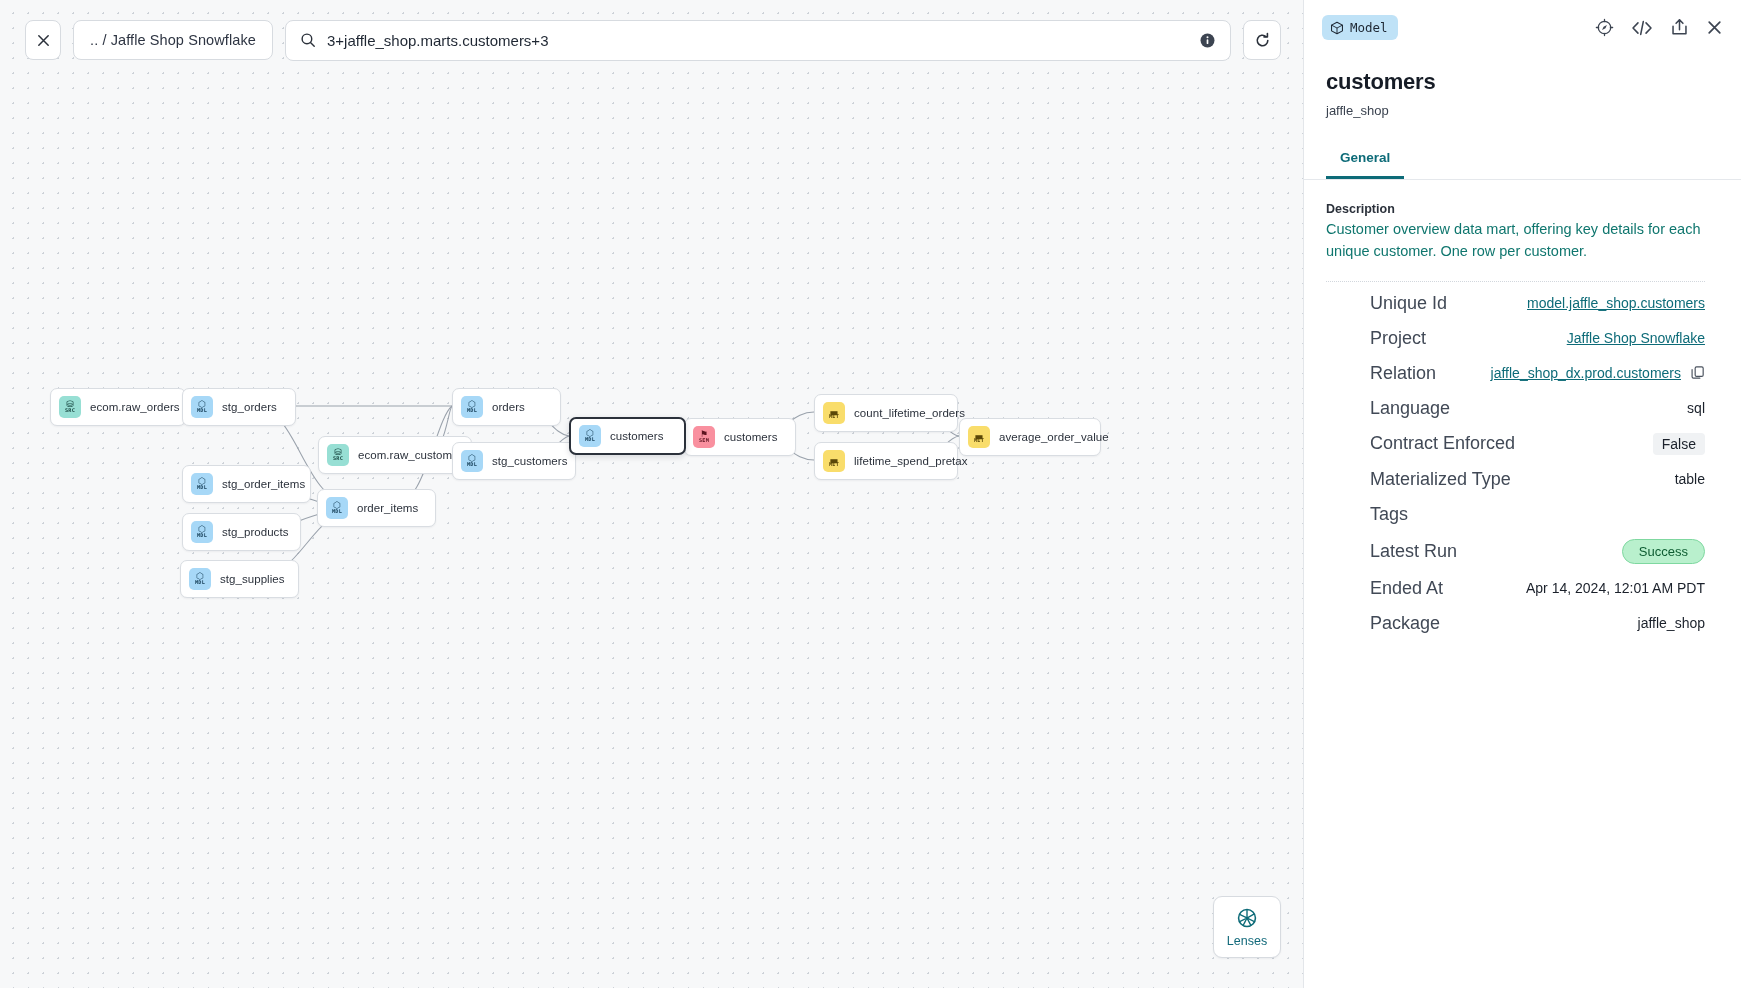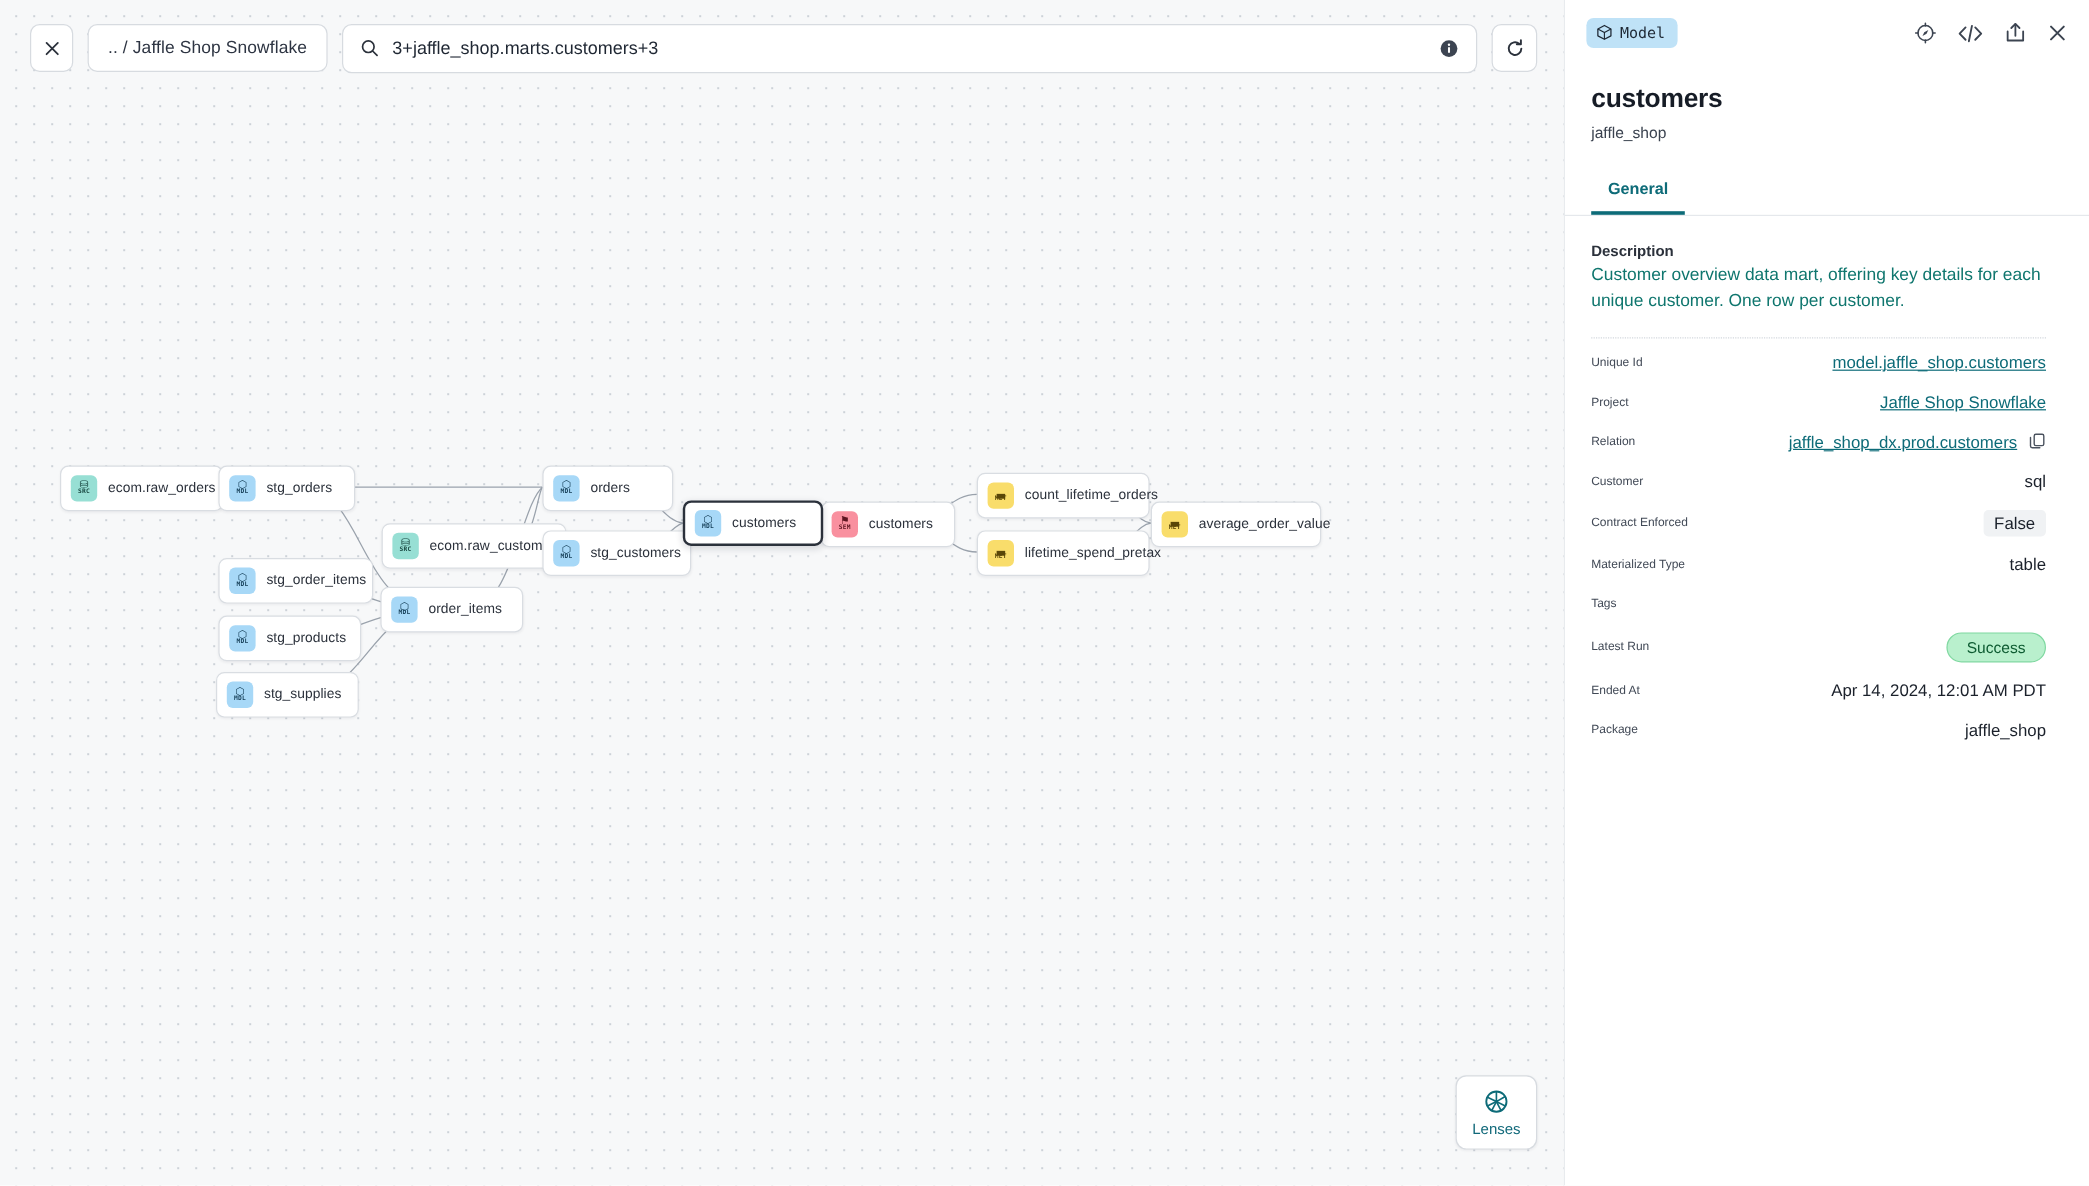--- a/index.html
+++ b/index.html
@@ -82,39 +82,39 @@
     display: flex; flex-direction: column; align-items: center; justify-content: center; gap: 5px;
     cursor: pointer; z-index: 20; box-shadow: 0 1px 2px rgba(16,24,40,.05); text-align: right;
   }
   .lenses .lens-label { font-size: 12.5px; color: #11697a; }
 
   
   .panel { width: 438px; height: 988px; background: #fff; border-left: 1px solid #e3e6ea; display: flex; flex-direction: column; }
   .panel-top { height: 55px; display: flex; align-items: center; padding: 0 18px 0 18px; gap: 10px; }
   .chip {
     background: #bfe2f7; color: #1d2733; border-radius: 6px;
-    padding: 5px 10px 5px 8px; display: flex; align-items: flex-start; gap: 6px;
+    padding: 5px 10px 5px 8px; display: flex; align-items: center; gap: 6px;
     font-family: "DejaVu Sans Mono", monospace; font-size: 12.5px; cursor: pointer;
   }
   .panel-top-icons { margin-left: auto; display: flex; align-items: center; gap: 17px; color: #3c4451; }
   .panel-top-icons > span { cursor: pointer; display: flex; }
   .panel-head { padding: 14px 22px 0 22px; }
   .panel-title { font-size: 22px; font-weight: 700; color: #161c26; letter-spacing: -.2px; }
   .panel-sub { font-size: 13px; color: #3a424f; margin-top: 8px; }
 
   .tabs { margin-top: 28px; padding: 0 22px; border-bottom: 1px solid #e5e8ec; display: flex; }
   .tab { font-size: 13.5px; font-weight: 700; color: #0d6b78; padding: 4px 14px 11px 14px; border-bottom: 3px solid #0d6b78; cursor: pointer; }
 
   .panel-body { padding: 22px 36px 0 22px; overflow-y: auto; flex: 1; }
   .sec-title { font-size: 12.5px; font-weight: 700; color: #2b313b; }
   .desc { font-size: 14.5px; color: #0f766e; line-height: 1.55; margin-top: 2px; }
   .hr-dot { border: none; border-top: 1px dotted #d2d7dd; margin: 18px 0 4px 0; }
 
   .row { display: flex; align-items: center; justify-content: space-between; min-height: 33px; padding: 7px 0; gap: 12px; }
-  .row .k { font-size: 10px; color: #414956; white-space: nowrap; }
+  .row .k { font-size: 18px; color: #414956; white-space: nowrap; margin-left: 44px; }
   .row .v { font-size: 14px; color: #1b212b; text-align: right; }
   .row .v.link { color: #0d6b78; text-decoration: underline; cursor: pointer; }
   .row .v-wrap { display: flex; align-items: flex-start; gap: 9px; justify-content: flex-end; }
   .pill-gray { background: #f0f2f4; border-radius: 4px; padding: 3px 9px; font-size: 14px; color: #1b212b; }
   .pill-success { background: #b9f0cd; border: 1px solid #7fd8a0; color: #0e5c32; border-radius: 14px; padding: 4px 16px; font-size: 13px; }
   .copy-ic { cursor: pointer; color: #4a525e; display: flex; }
 </style>
 </head>
 <body>
 
@@ -358,21 +358,21 @@
               <div class="v link">jaffle_shop_dx.prod.customers</div>
               <span class="copy-ic">
                 <svg width="15" height="15" viewBox="0 0 18 18" fill="none">
                   <rect x="6.2" y="2.2" width="9.6" height="11.4" rx="1.7" stroke="#4a525e" stroke-width="1.4"></rect>
                   <path d="M11.8 15.8 H4.2 a1.7 1.7 0 0 1-1.7-1.7 V5.4" stroke="#4a525e" stroke-width="1.4" stroke-linecap="round"></path>
                 </svg>
               </span>
             </div>
           </div>
           <div class="row">
-            <div class="k">Customer</div>
+            <div class="k">Language</div>
             <div class="v-wrap">
               <div class="v">sql</div>
             </div>
           </div>
           <div class="row">
             <div class="k">Contract Enforced</div>
             <div class="v-wrap">
               <div class="pill-gray">False</div>
             </div>
           </div>

